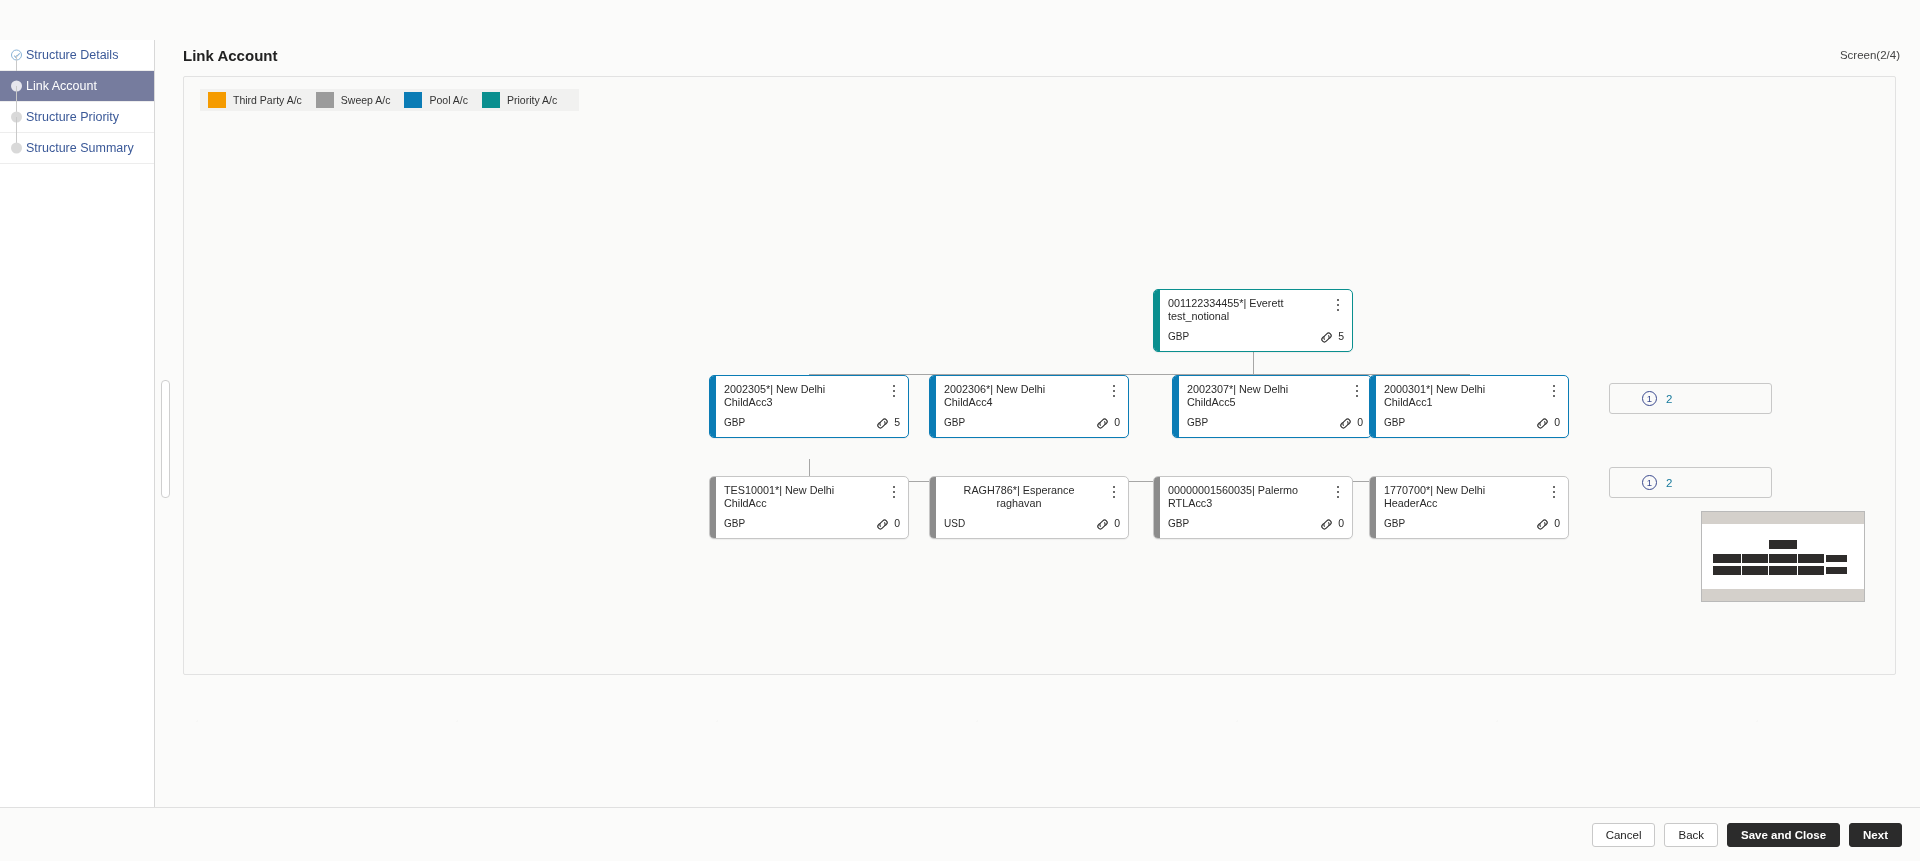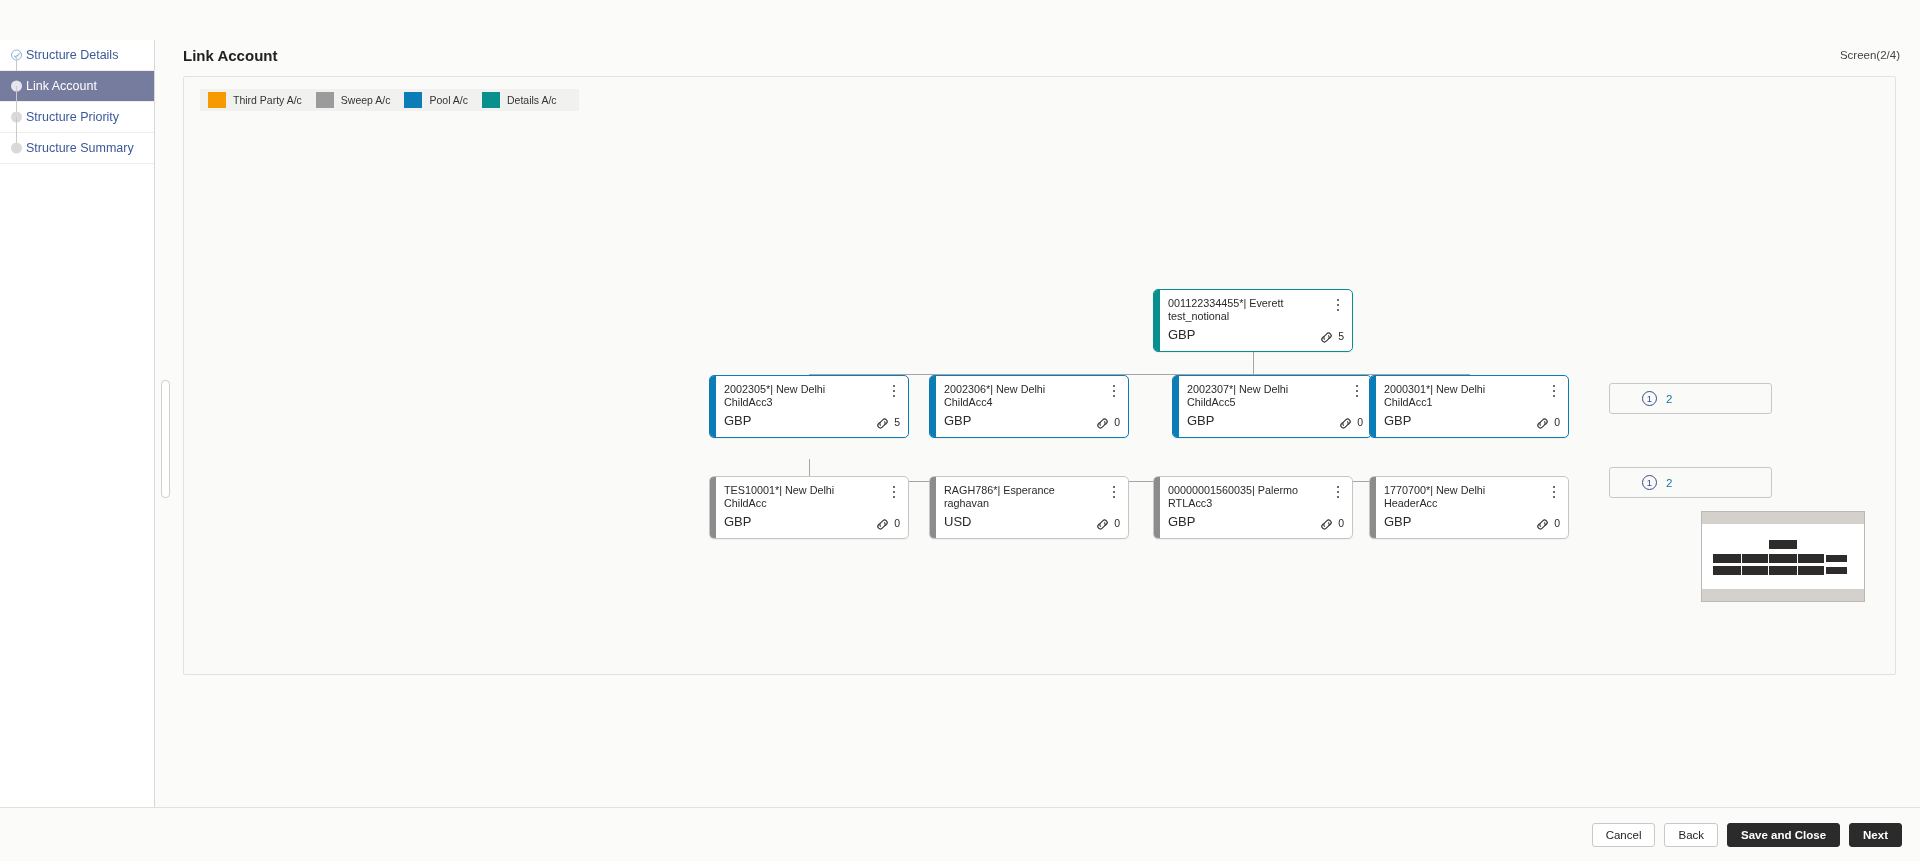--- a/index.html
+++ b/index.html
@@ -149,21 +149,21 @@
   .node.gray { border-color: #c6c6c6; margin-top: 17px; }
   .node.gray .bar { background: #8c8c8c; }
 
   .node-title {
     position: absolute; left: 14px; top: 7px;
     width: 150px;
     font-size: 10.8px; color: #2a2a2a; line-height: 13px;
   }
   .node-cur {
     position: absolute; left: 14px; bottom: 9px;
-    font-size: 13px; color: #2a2a2a;
+    font-size: 10px; color: #2a2a2a;
   }
   .node-menu {
     position: absolute; right: 8px; top: 7px;
     width: 12px; height: 16px; cursor: pointer;
     display: flex; flex-direction: column;
     align-items: center; justify-content: space-between;
     padding: 2px 0;
   }
   .node-menu i {
     width: 2.4px; height: 2.4px; border-radius: 50%;
@@ -293,21 +293,21 @@
         <div class="legend-item">
           <span class="legend-swatch" style="background:#9b9b9b"></span>
           <span class="legend-label">Sweep A/c</span>
         </div>
         <div class="legend-item">
           <span class="legend-swatch" style="background:#0b7cb5"></span>
           <span class="legend-label">Pool A/c</span>
         </div>
         <div class="legend-item">
           <span class="legend-swatch" style="background:#0a8f8f"></span>
-          <span class="legend-label">Details A/c</span>
+          <span class="legend-label">Priority A/c</span>
         </div>
       </div>
 
       <div class="tree">
 
         <div class="conn v" style="left:1069px; top:275px; height:22px;"></div>
         <div class="conn h" style="left:625px; top:297px; width:660px;"></div>
         <div class="conn v" style="left:625px; top:297px; height:22px;"></div>
         <div class="conn v" style="left:845px; top:297px; height:22px;"></div>
         <div class="conn v" style="left:1069px; top:297px; height:22px;"></div>
@@ -433,21 +433,21 @@
             <svg width="15" height="13" viewBox="0 0 16 14">
               <g stroke="#333" stroke-width="1.2" fill="none">
                 <path d="M6 9.2 A2.7 2.7 0 0 1 6 5.3 L8.3 3 A2.7 2.7 0 0 1 12.2 6.9 L11 8.1"></path>
                 <path d="M10 4.8 A2.7 2.7 0 0 1 10 8.7 L7.7 11 A2.7 2.7 0 0 1 3.8 7.1 L5 5.9"></path>
               </g>
             </svg>
             <span class="link-count">0</span>
           </div>
         </div>
 
-        <div class="node gray" style="left:745px; top:382px;">
+        <div class="node gray" style="left:745px; top:382px;text-align:center;">
           <span class="bar"></span>
           <div class="node-title">RAGH786*| Esperance raghavan</div>
           <div class="node-cur">USD</div>
           <div class="node-menu">
               <i></i>
               <i></i>
               <i></i>
             </div>
           <div class="node-link">
             <svg width="15" height="13" viewBox="0 0 16 14">

